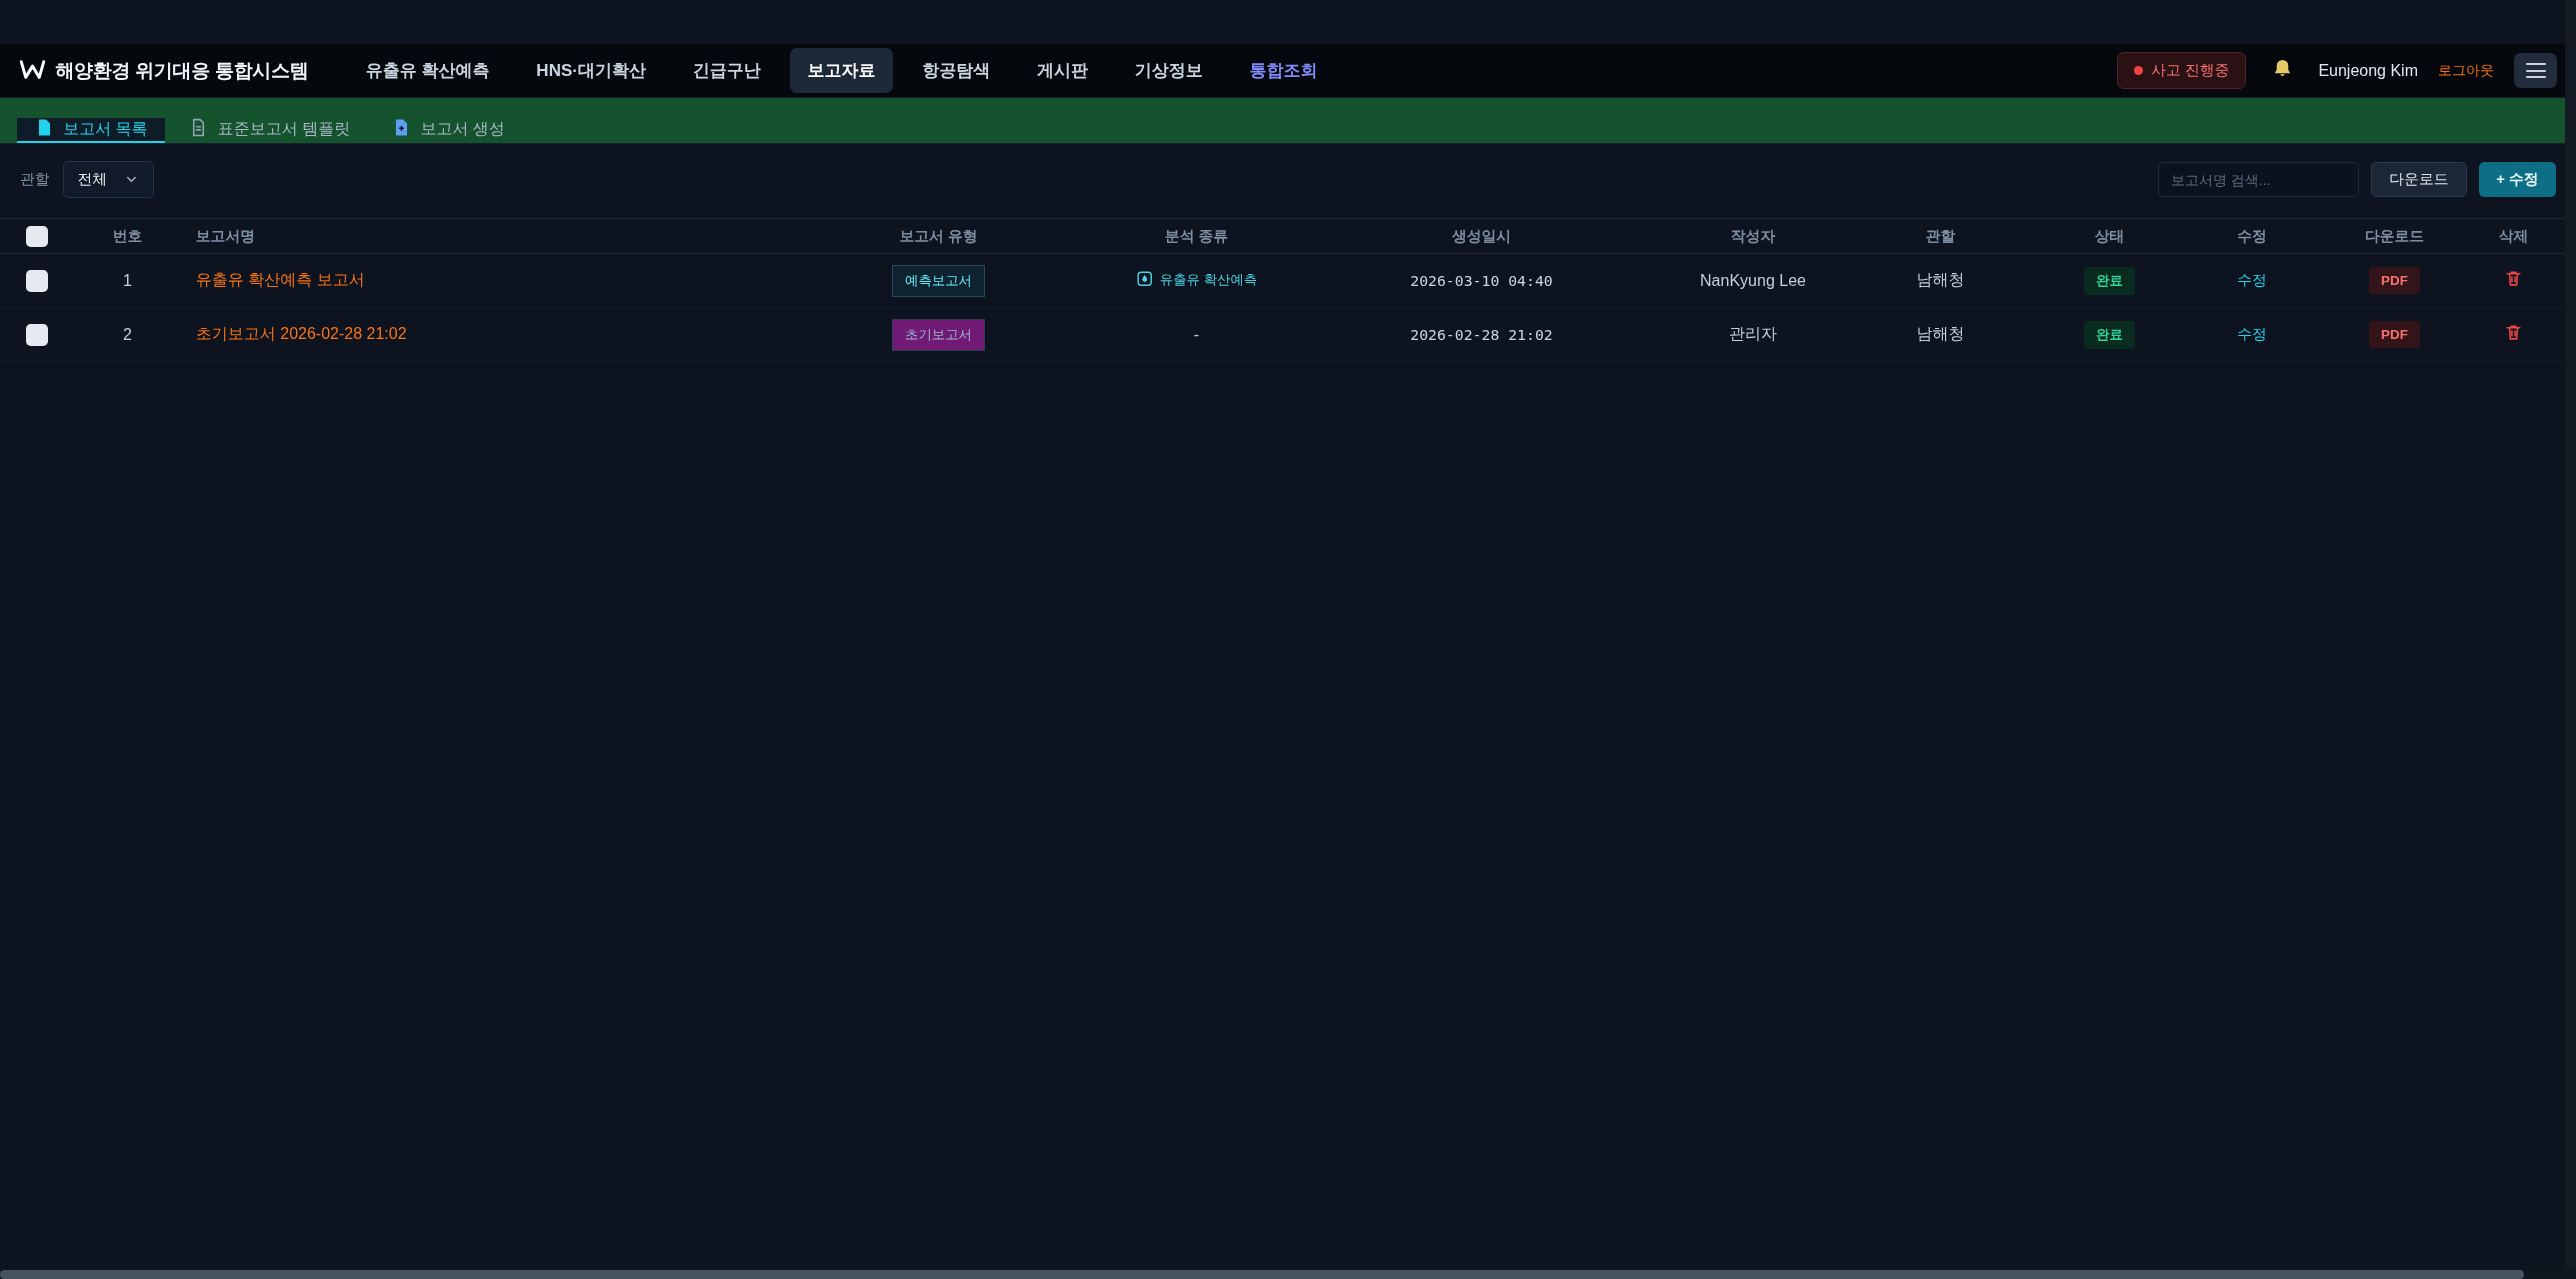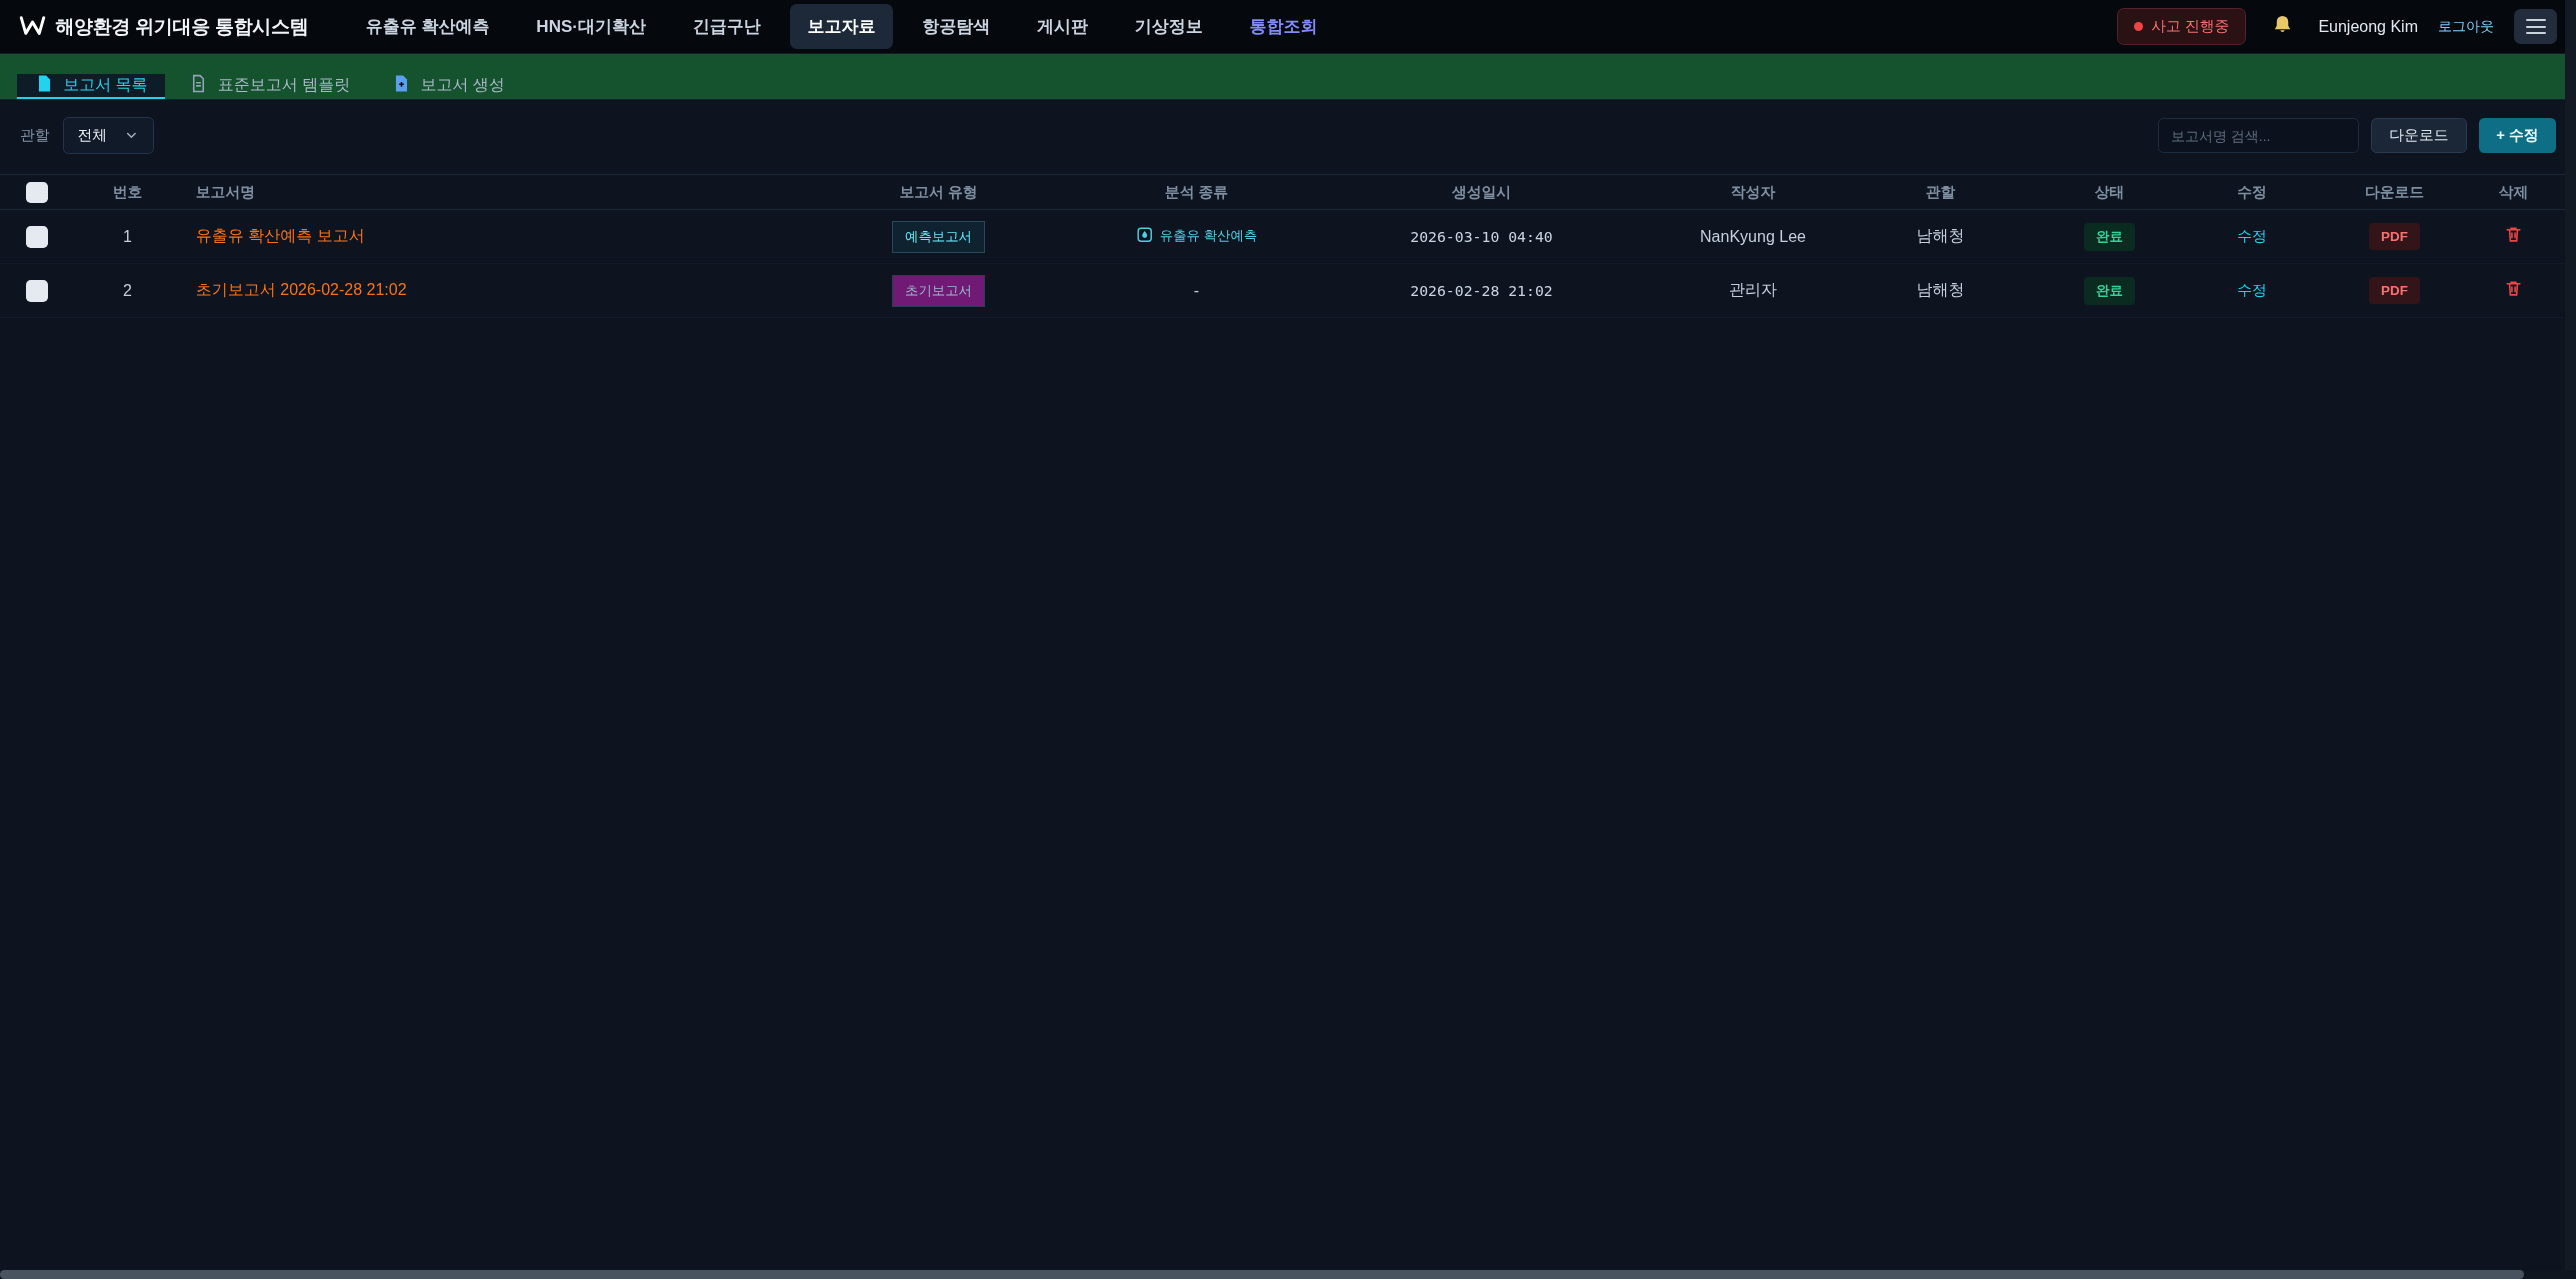--- a/index.html
+++ b/index.html
@@ -4,21 +4,21 @@
 <style>
   * { margin:0; padding:0; box-sizing:border-box; }
   html,body { width:2576px; height:1279px; overflow:hidden; }
   body {
     font-family:"Liberation Sans","DejaVu Sans",sans-serif;
     background:#0d1420; color:#e2e8f0; position:relative;
   }
   
   .topbar {
     height:54px; background:#05080d; display:flex; align-items:center;
-    justify-content:space-between; padding:0 19px; border-bottom:0.7px solid #131b27;
+    justify-content:space-between; padding:0 19px; border-bottom:0.7px solid #131b27;margin-top:44px;
   }
   .topbar-left { display:flex; align-items:center; gap:40px; }
   .logo { display:flex; align-items:center; gap:9.4px; cursor:default; }
   .logo svg { width:27px; height:23px; }
   .logo-text { font-size:19px; font-weight:bold; color:#f1f5f9; letter-spacing:-0.3px; }
   .mainnav { display:flex; align-items:center; gap:12px; }
   .nav-item {
     font-size:17px; color:#cbd5e1; padding:10.7px 17.4px; border-radius:6.7px;
     cursor:pointer; white-space:nowrap; font-weight:600;
   }
@@ -26,21 +26,21 @@
   .nav-item.accent { color:#818cf8; }
   .topbar-right { display:flex; align-items:center; gap:20px; }
   .incident-badge {
     display:flex; align-items:center; gap:8px; font-size:14.8px; color:#f87171;
     background:#2a1114; border:0.7px solid #55212a; border-radius:6.7px; padding:8px 16px;
   }
   .incident-dot { width:9.4px; height:9.4px; border-radius:50%; background:#ef4444; }
   .bell-btn { width:32px; height:32px; display:flex; align-items:center; justify-content:center; cursor:pointer; }
   .bell-btn svg { width:23px; height:23px; color:#e8c96a; }
   .user-name { font-size:16px; color:#e2e8f0; }
-  .logout-btn { font-size:14px; color:#7dd3fc; cursor:pointer; }
+  .logout-btn { font-size:14px; color:#f97316; cursor:pointer; }
   .hamburger-btn {
     width:43px; height:35px; background:#222c3c; border-radius:6.7px; display:flex;
     flex-direction:column; justify-content:center; align-items:center; gap:4.7px; cursor:pointer;
   }
   .hamburger-btn span { display:block; width:20px; height:2px; background:#c8d1dc; border-radius:1.3px; }
   
   .tabbar {
     height:46px; background:#14532d; display:flex; align-items:flex-end;
     padding:0 17.4px; border-bottom:0.7px solid #16202e; gap:7px;
   }

